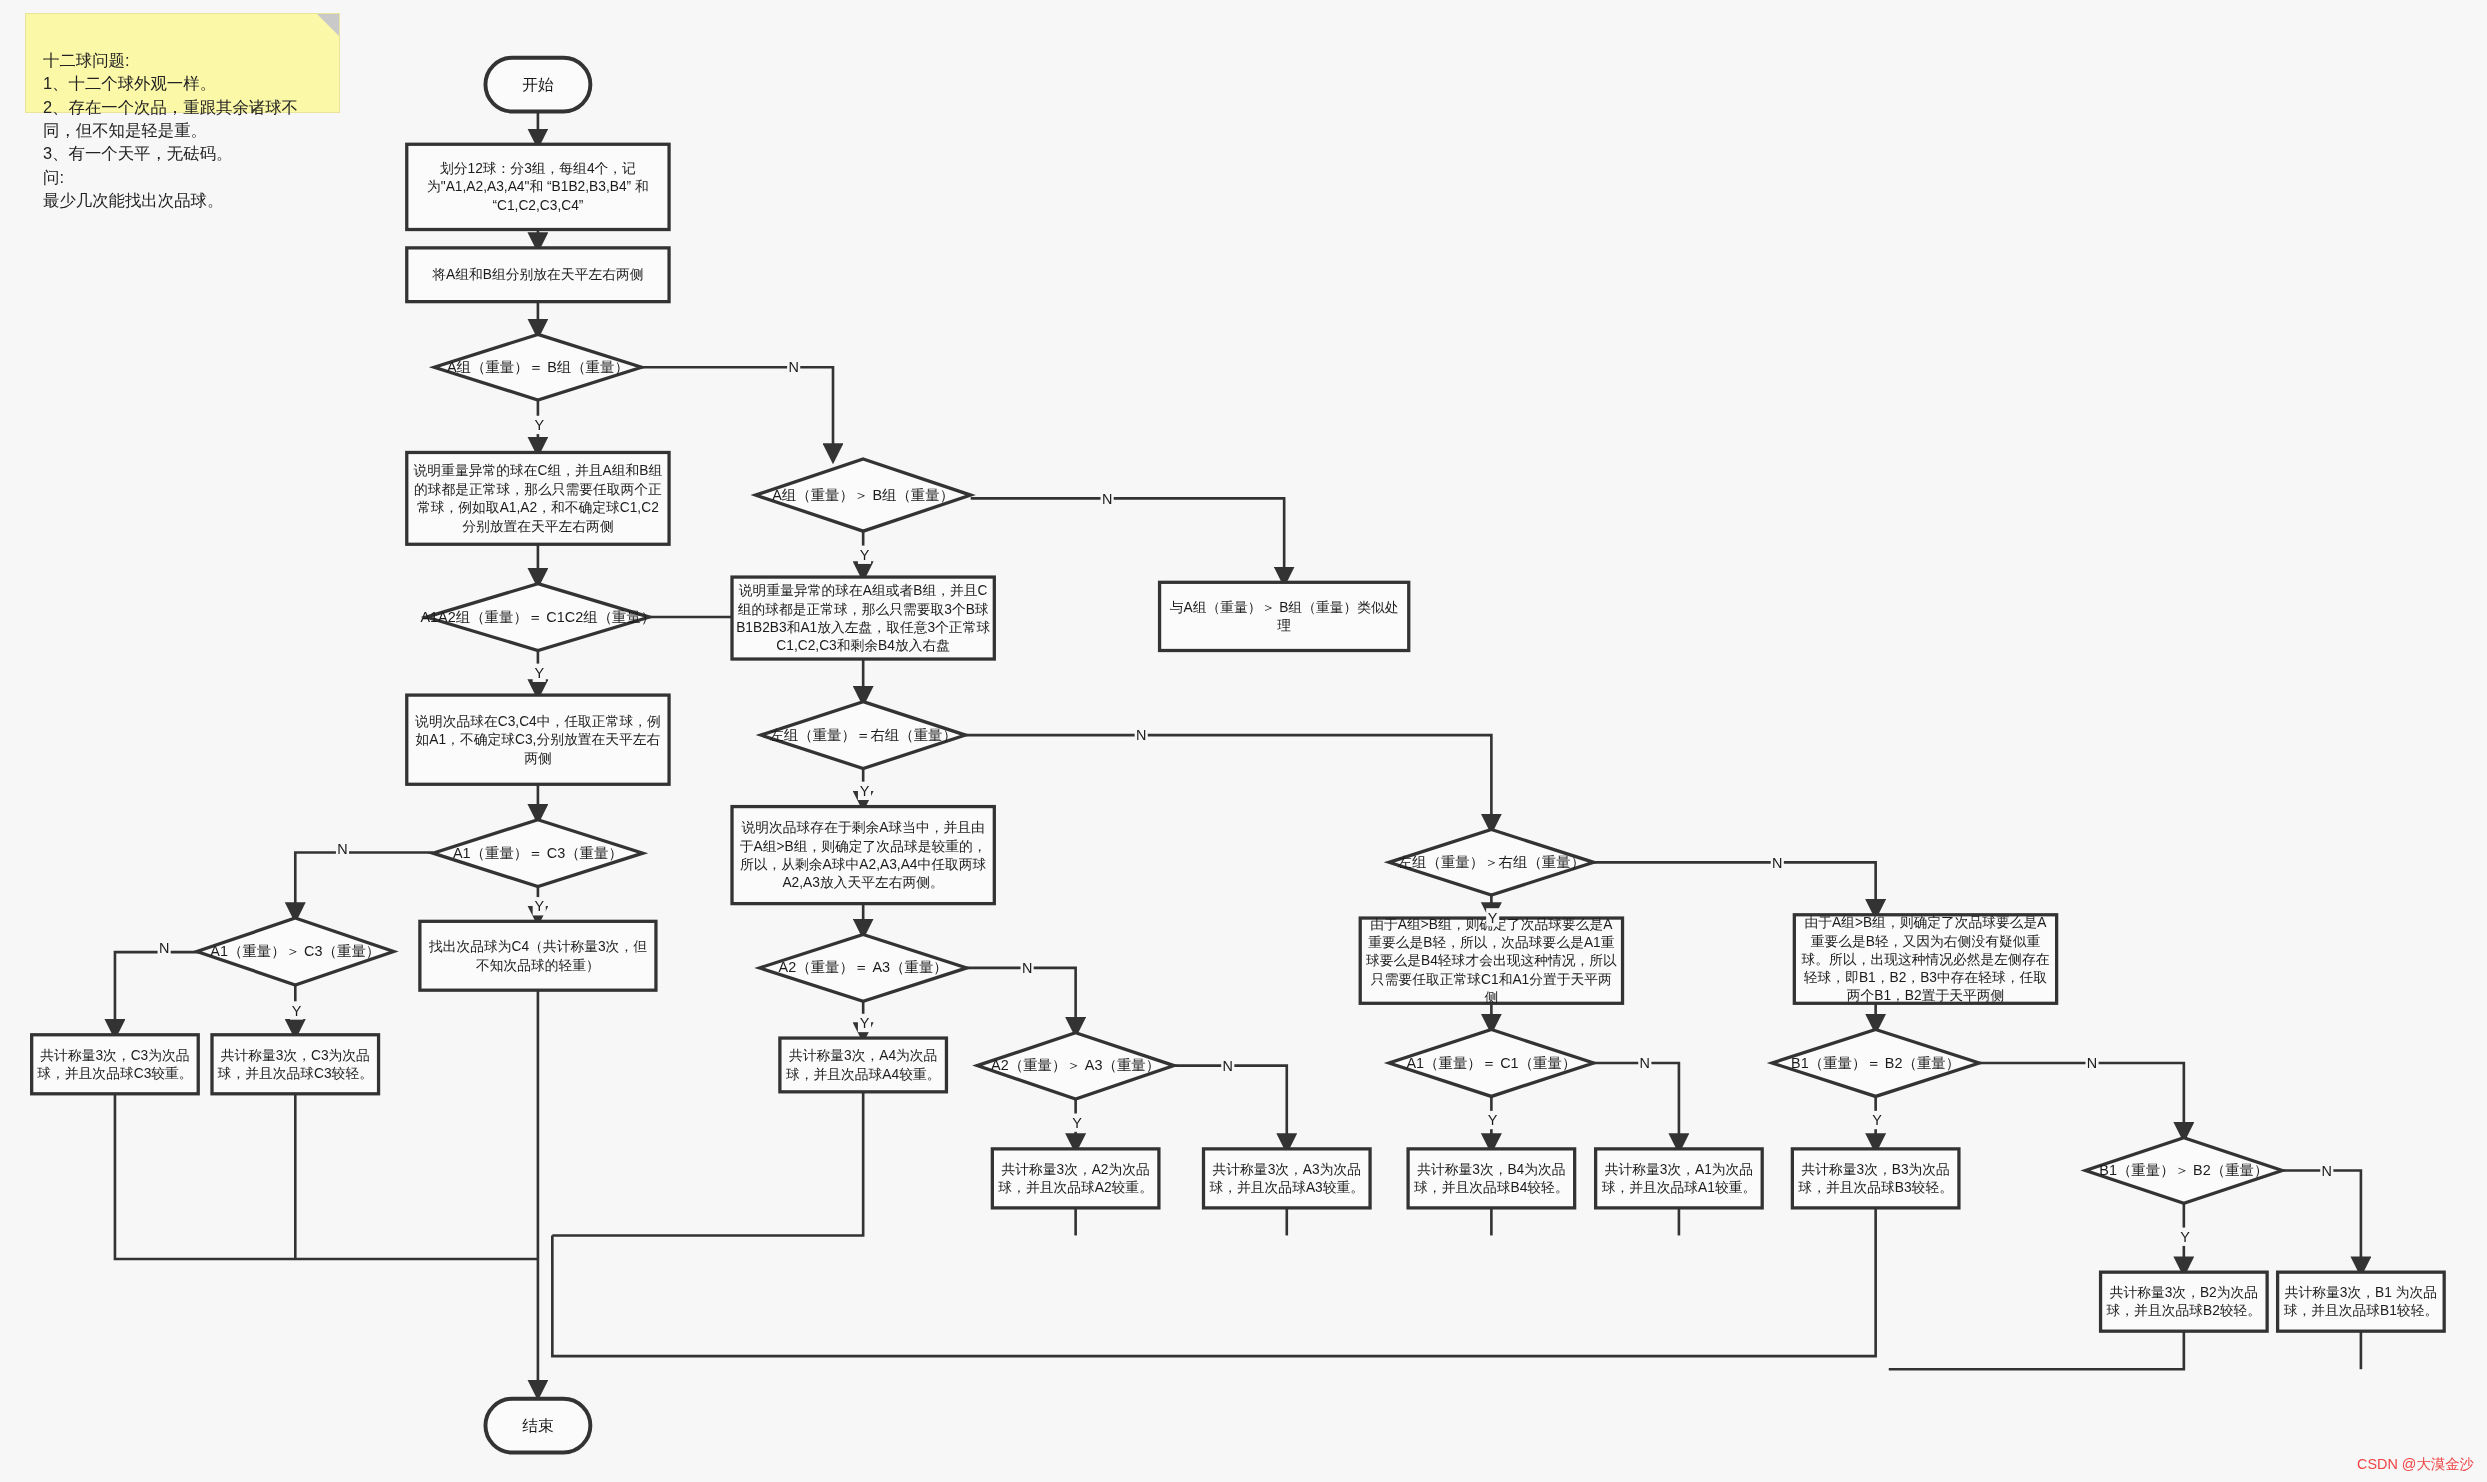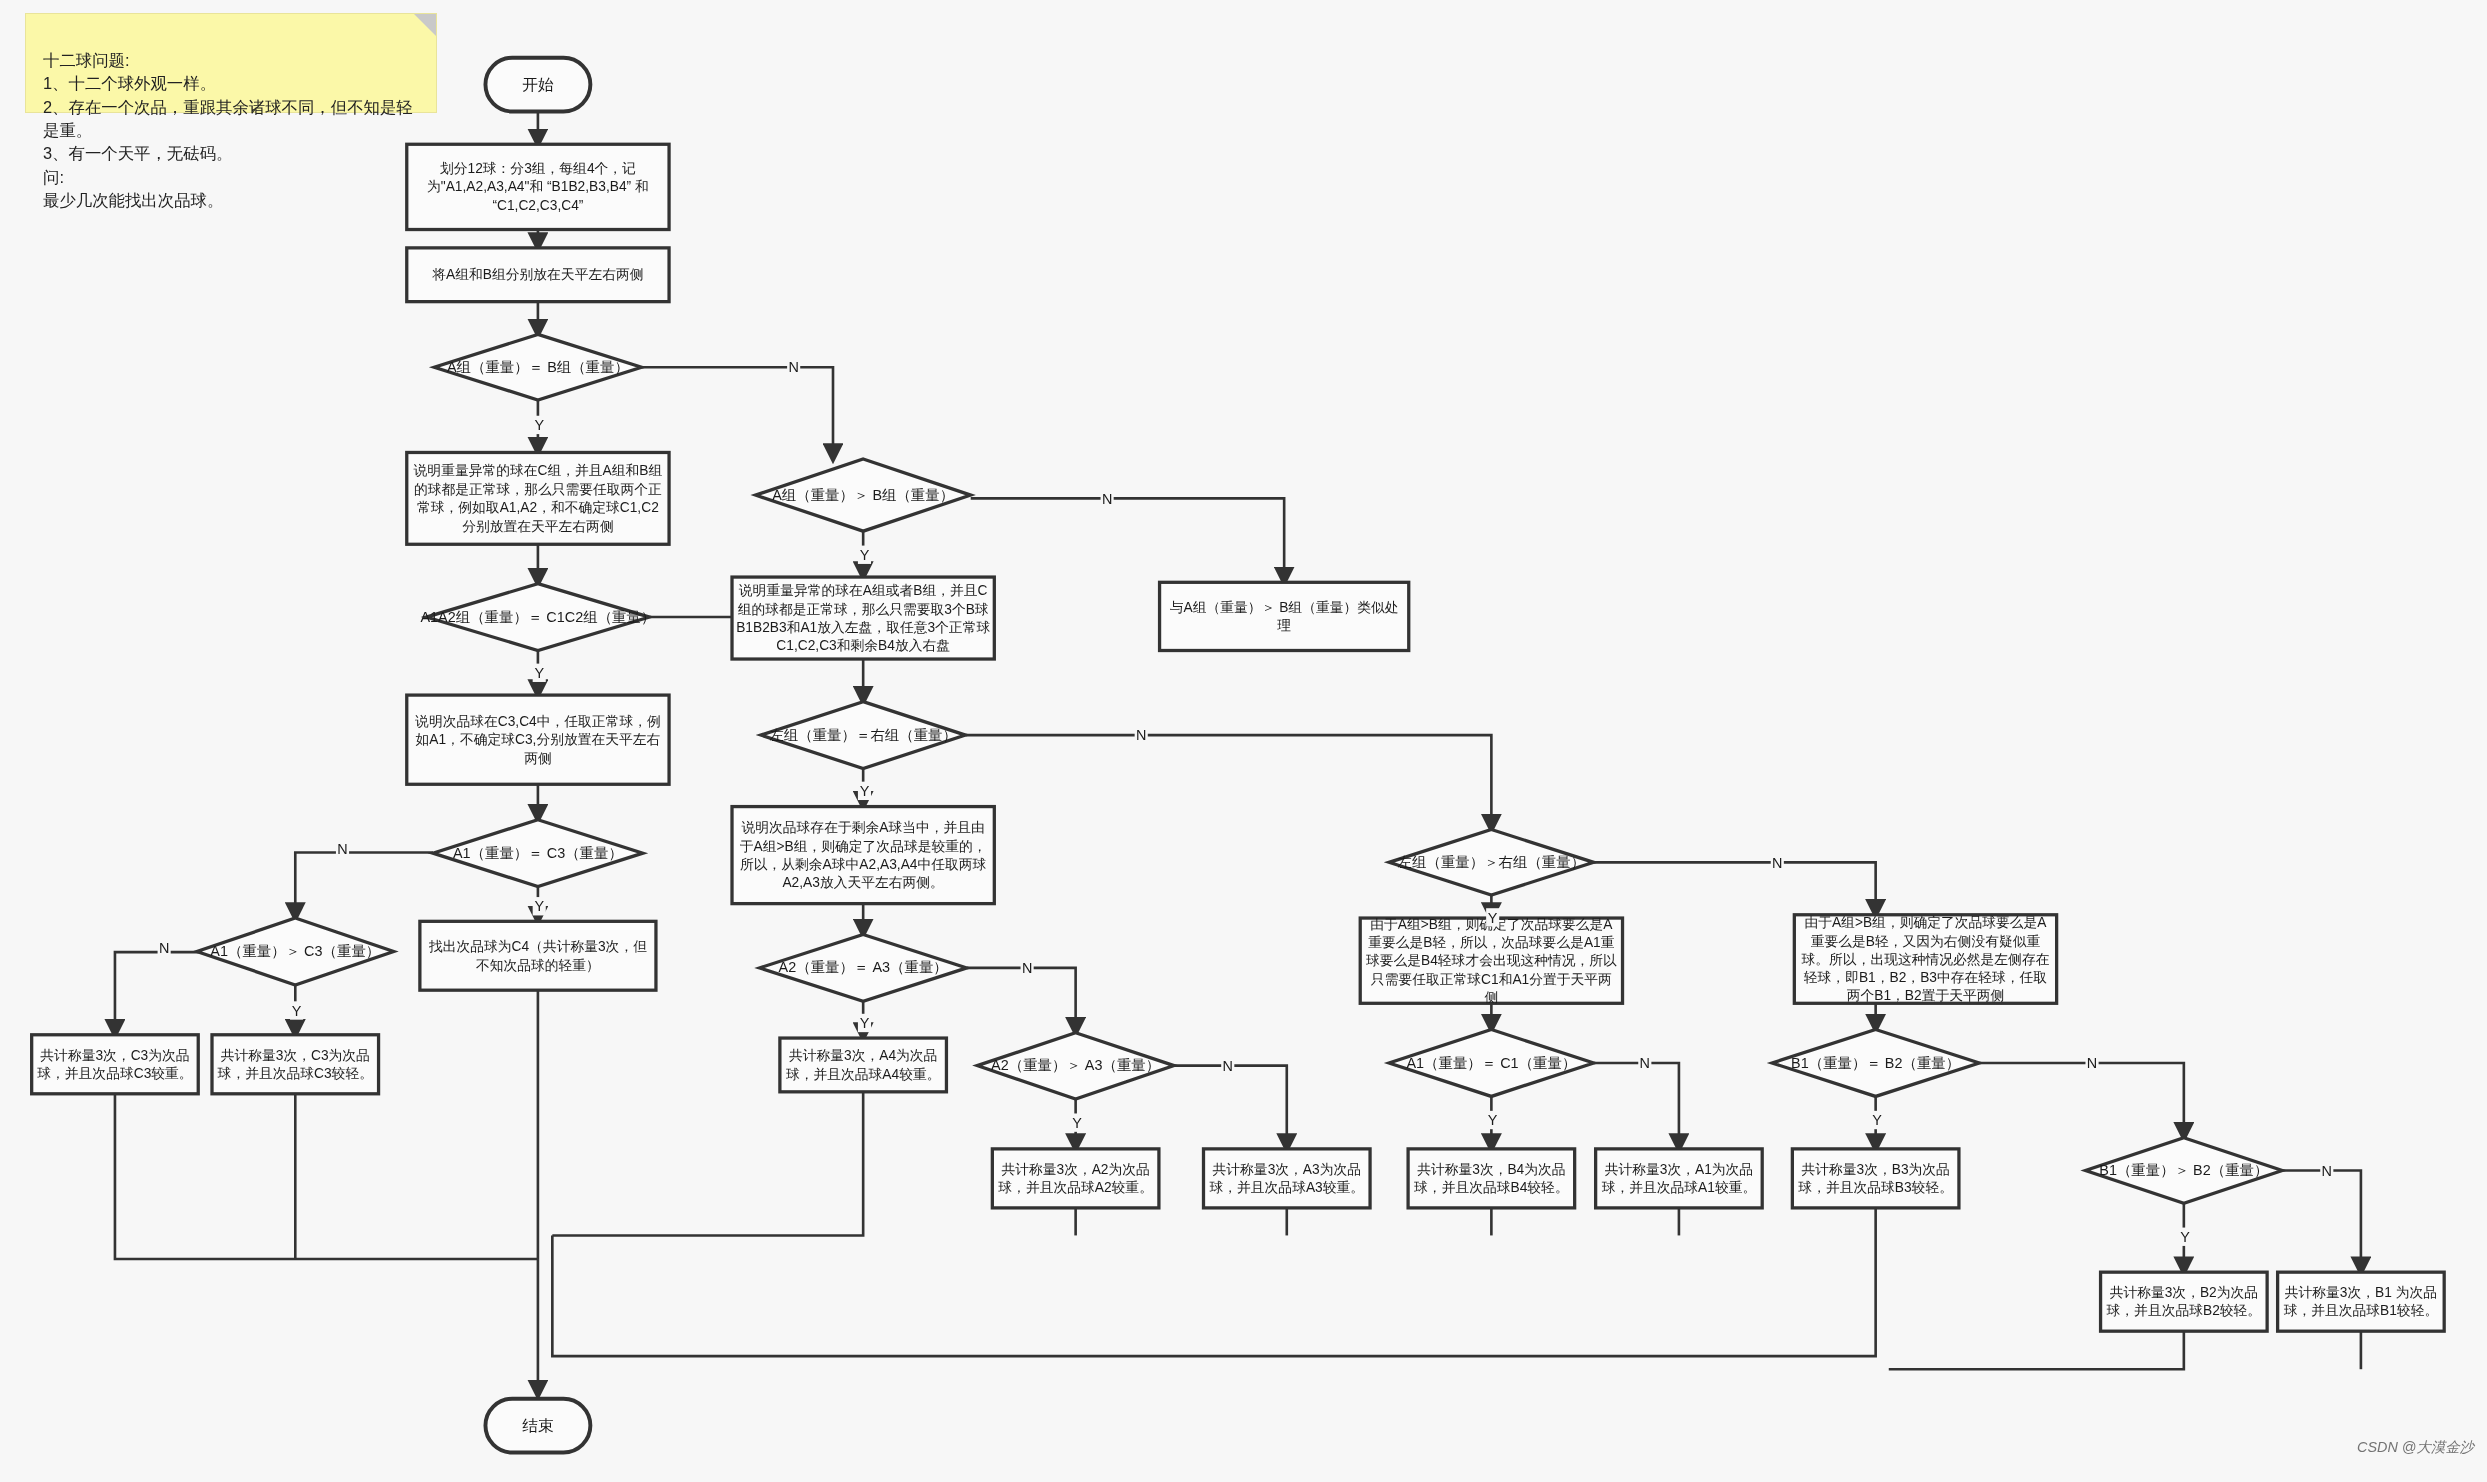--- a/index.html
+++ b/index.html
@@ -17,21 +17,21 @@
   .node-dia{fill:#fbfbfb;stroke:#333333;stroke-width:5;}
   .lbl-yn{font-family:"Liberation Sans","DejaVu Sans",sans-serif;font-size:22px;fill:#1b1b1b;}
   .yn-bg{fill:#f7f7f7;}
   .note{
     position:absolute;background:#fbf8a8;border:0.7px solid #e9e49a;
     box-sizing:border-box;padding:11.8px 14.4px 13px 17px;
     font-size:16.4px;line-height:1.42;color:#222;white-space:pre-line;
   }
   .note-fold{position:absolute;right:0;top:0;width:0;height:0;
     border-left:22px solid transparent;border-top:22px solid #c9c9c9;}
-  .watermark{position:absolute;right:13px;bottom:25px;color:#737373;font-size:14.4px;font-style:italic;}
+  .watermark{position:absolute;right:13px;bottom:8px;color:#ef4444;font-size:14.4px;}
   foreignObject div.celltext{
     font-family:"Liberation Sans","DejaVu Sans",sans-serif;
     font-size:21px;line-height:1.33;color:#1b1b1b;
     width:100%;height:100%;display:flex;align-items:center;justify-content:center;
     text-align:center;box-sizing:border-box;padding:2px 6px;
   }
   foreignObject div.diatext{
     font-family:"Liberation Sans","DejaVu Sans",sans-serif;
     font-size:22px;line-height:1.2;color:#1b1b1b;
     width:100%;height:100%;display:flex;align-items:center;justify-content:center;
@@ -42,21 +42,21 @@
     font-size:24px;color:#1b1b1b;
     width:100%;height:100%;display:flex;align-items:center;justify-content:center;
     text-align:center;box-sizing:border-box;
   }
 </style>
 </head>
 <body>
 
 <div id="stage">
 
-  <div class="note" style="left:25px;top:13px;width:412px;height:100px;">
+  <div class="note" style="left:25px;top:13px;width:315px;height:100px;">
     <span>十二球问题:
 1、十二个球外观一样。
 2、存在一个次品，重跟其余诸球不同，但不知是轻是重。
 3、有一个天平，无砝码。
 问:
 最少几次能找出次品球。</span>
     <span class="note-fold"></span>
   </div>
 
   <svg class="flow" viewBox="0 0 3792 2260" xmlns="http://www.w3.org/2000/svg">

